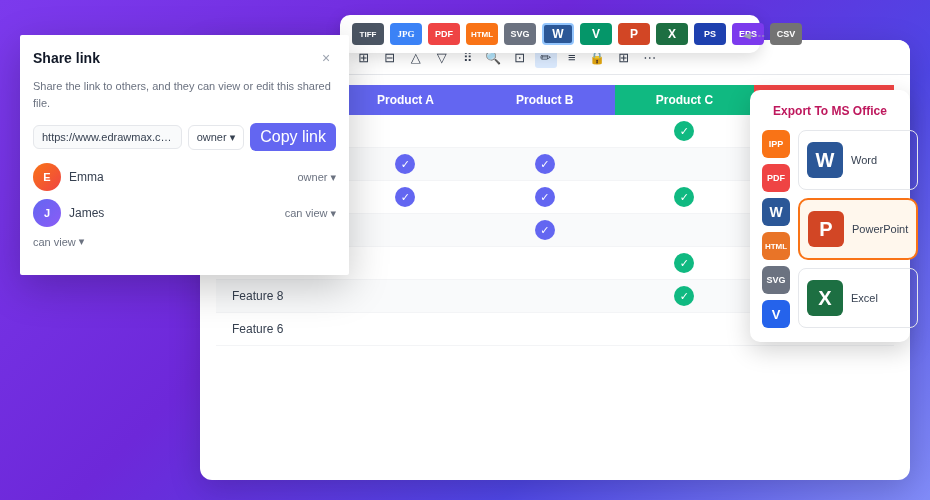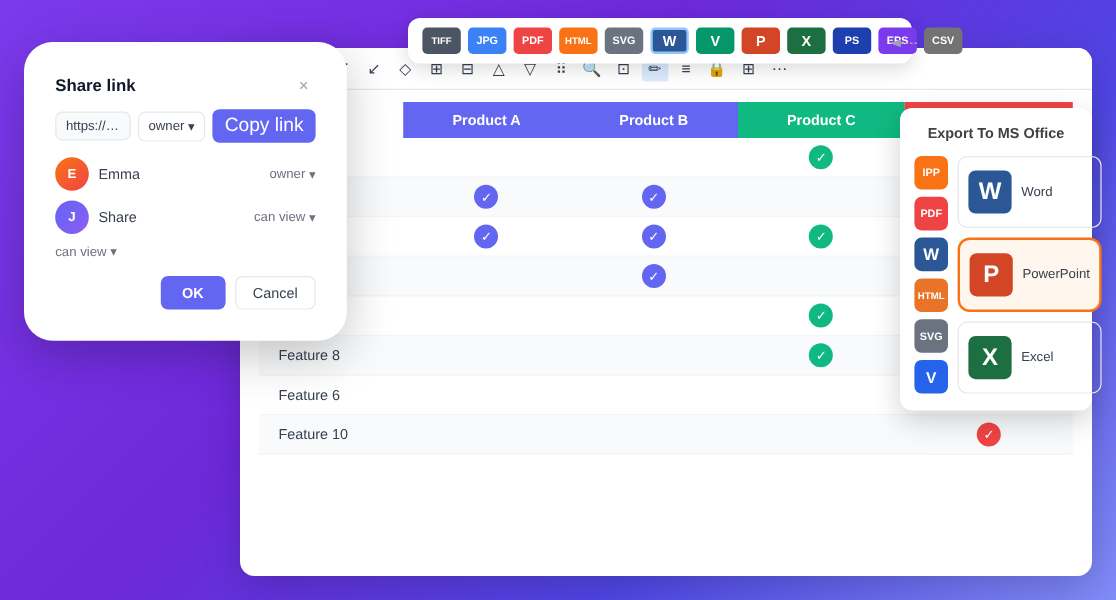--- a/index.html
+++ b/index.html
@@ -168,21 +168,21 @@
       width: 160px;
       background: #fff;
       border-radius: 10px;
       box-shadow: 0 8px 24px rgba(0,0,0,0.18);
       padding: 14px 12px;
       z-index: 20;
     }
     .export-panel-title {
       font-size: 12px;
       font-weight: 700;
-      color: #404040;
+      color: #be185d;
       margin-bottom: 12px;
       text-align: center;
     }
     .export-panel-item {
       display: flex;
       flex-direction: column;
       align-items: center;
       gap: 4px;
       cursor: pointer;
       flex: 1;
@@ -223,25 +223,25 @@
     .export-pdf { background: #ef4444; color: #fff; }
     .export-html { background: #e97427; color: #fff; }
     .export-svg { background: #6b7280; color: #fff; }
     .export-visio { background: #2563eb; color: #fff; }
 
     
     .share-dialog {
       position: absolute;
       top: 35px;
       left: 20px;
-      width: 269px;
+      width: 329px;
       background: #fff;
-      border-radius: 24px;
+      border-radius: 2px;
       box-shadow: 0 12px 40px rgba(0,0,0,0.22);
-      padding: 26px;
+      padding: 13px;
       z-index: 30;
     }
     .dialog-header {
       display: flex;
       align-items: center;
       justify-content: space-between;
       margin-bottom: 10px;
     }
     .dialog-title {
       font-size: 14px;
@@ -379,21 +379,21 @@
       cursor: pointer;
     }
   </style>
 </head>
 <body>
 
 <div class="export-toolbar">
   <div class="export-icon" style="background:#4b5563;">
       <span style="font-size:8px;">TIFF</span>
     </div>
-  <div class="export-icon" style="background:#3b82f6;">
+  <div class="export-icon" style="background:#3b82f6;font-family:Liberation Serif, serif;">
       <span style="font-size:9px;">JPG</span>
     </div>
   <div class="export-icon" style="background:#ef4444;">
       <span style="font-size:9px;">PDF</span>
     </div>
   <div class="export-icon" style="background:#f97316;">
       <span style="font-size:8px;">HTML</span>
     </div>
   <div class="export-icon" style="background:#6b7280;">
       <span style="font-size:9px;">SVG</span>
@@ -508,27 +508,20 @@
           <td><span class="check-green">✓</span></td>
           <td><span class="check-red">✓</span></td>
         </tr>
         <tr>
           <td class="feature-name">Feature 6</td>
           <td></td>
           <td></td>
           <td></td>
           <td><span class="check-red">✓</span></td>
         </tr>
-        <tr>
-          <td class="feature-name">Feature 10</td>
-          <td></td>
-          <td></td>
-          <td></td>
-          <td><span class="check-red">✓</span></td>
-        </tr>
       </tbody>
     </table>
   </div>
 </div>
 
 <div class="export-panel">
   <div class="export-panel-title">Export To MS Office</div>
 
   <div style="display:flex;gap:8px;">
 
@@ -559,20 +552,21 @@
       </div>
     </div>
   </div>
 </div>
 
 <div class="share-dialog">
   <div class="dialog-header">
     <span class="dialog-title">Share link</span>
     <div class="dialog-close">×</div>
   </div>
+  <p class="dialog-desc">Share the link to others, and they can view or edit this shared file.</p>
 
   <div class="link-row">
     <div class="link-input">https://www.edrawmax.com/online/fil</div>
     <div class="link-permission">
       <span>owner</span>
       <span>▾</span>
     </div>
     <button class="copy-btn">Copy link</button>
   </div>
 
@@ -589,33 +583,29 @@
         <span>owner</span>
         <span>▾</span>
       </div>
     </div>
 
     <div class="user-row">
       <div class="user-info">
         <div class="avatar avatar-james">
           <div class="avatar-inner">J</div>
         </div>
-        <span class="user-name">Share</span>
+        <span class="user-name">James</span>
       </div>
       <div class="user-permission">
         <span>can view</span>
         <span>▾</span>
       </div>
     </div>
 
     <div class="user-row">
       <div class="user-permission">
         <span>can view</span>
         <span>▾</span>
       </div>
     </div>
   </div>
 
-  <div class="dialog-actions">
-    <button class="btn-ok">OK</button>
-    <button class="btn-cancel">Cancel</button>
-  </div>
 </div>
 
 </body></html>

